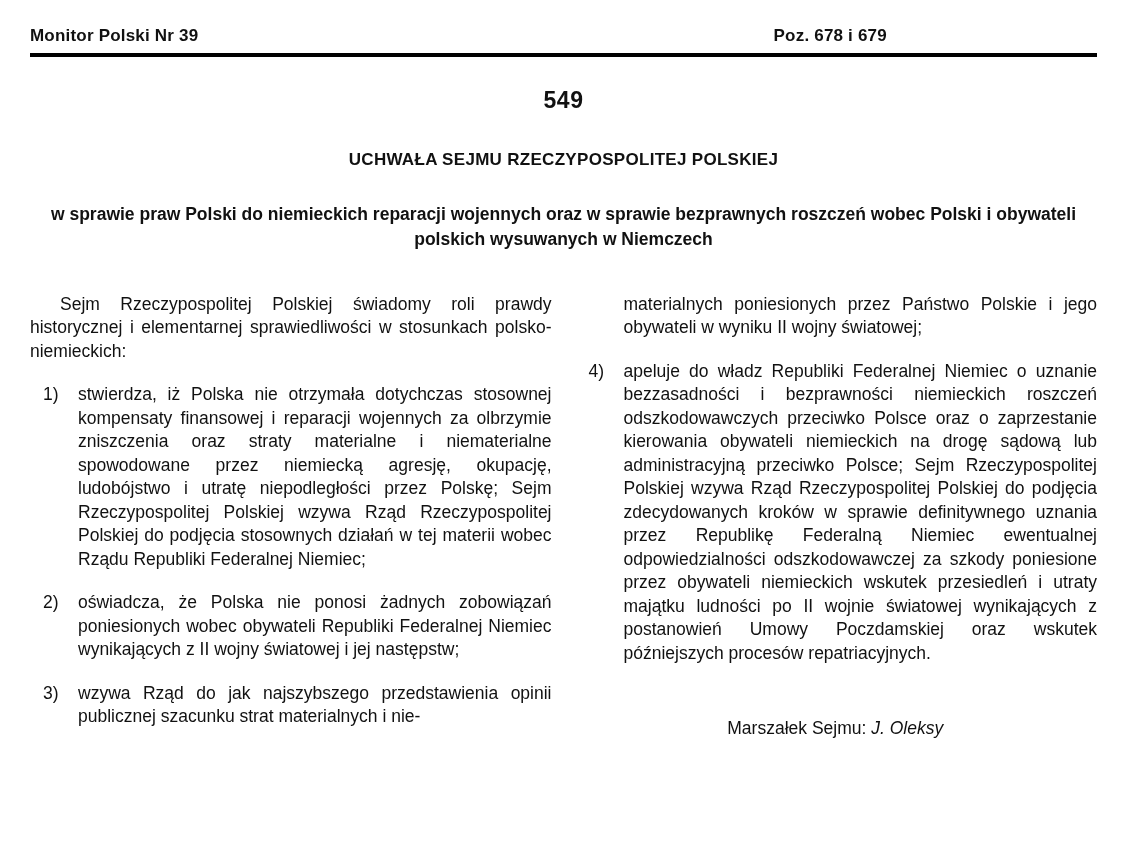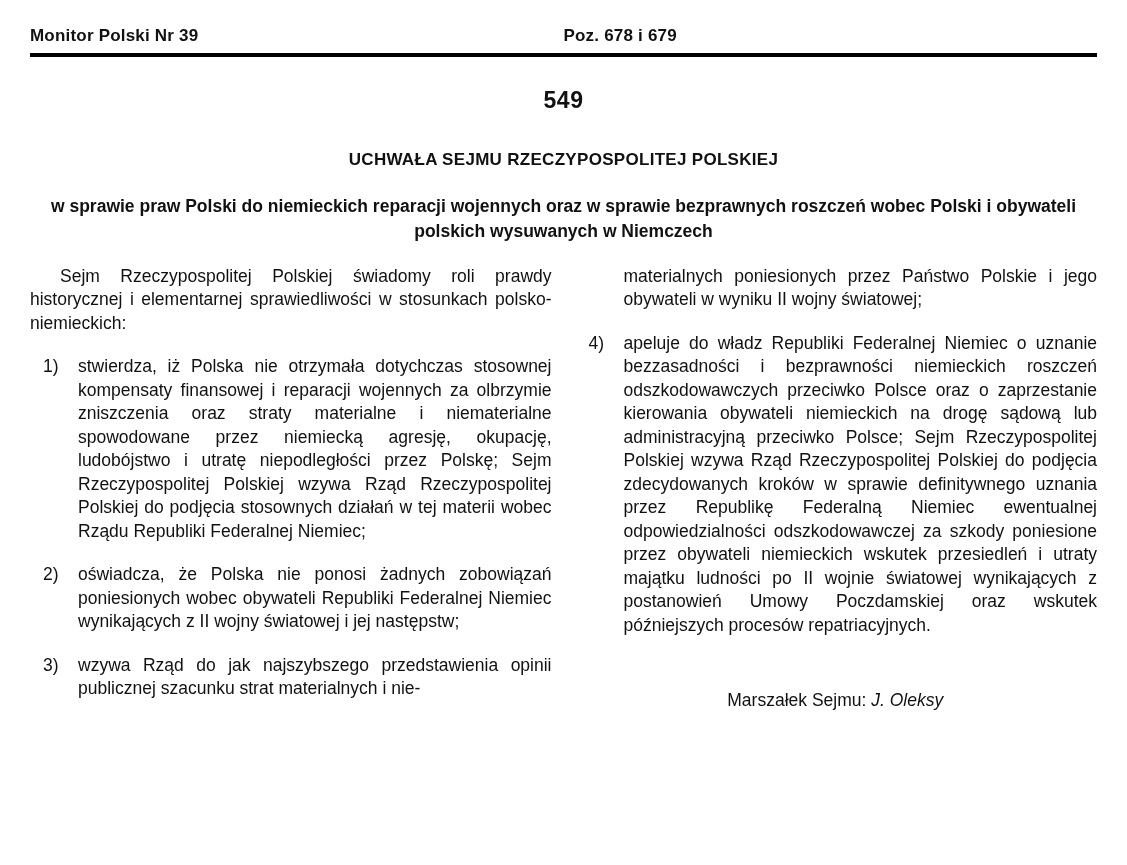--- a/index.html
+++ b/index.html
@@ -23,21 +23,21 @@
     display: flex;
     align-items: baseline;
     font-size: 17px;
     font-weight: 700;
     letter-spacing: 0.2px;
     padding-bottom: 7px;
     border-bottom: 4px solid #000000;
   }
   .running-header .left  { flex: 1; text-align: left; }
   .running-header .mid   { flex: 1; text-align: center; }
-  .running-header .right { flex: 1; text-align: left; }
+  .running-header .right { flex: 1; text-align: center; }
   
   .act-number {
     margin-top: 30px;
     text-align: center;
     font-size: 23px;
     font-weight: 700;
     letter-spacing: 0.5px;
   }
   .act-title {
     margin-top: 36px;
@@ -45,32 +45,32 @@
     font-size: 17px;
     font-weight: 700;
     letter-spacing: 0.3px;
   }
   .act-date {
     margin-top: 38px;
     text-align: center;
     font-size: 17px;
   }
   .act-subject {
-    margin-top: 24px;
+    margin-top: 32px;
     text-align: center;
     font-size: 17.5px;
     font-weight: 700;
     line-height: 1.45;
     max-width: 1045px;
     margin-left: auto;
     margin-right: auto;
   }
   
   .columns {
-    margin-top: 20px;
+    margin-top: 40px;
     display: flex;
     gap: 24px;
   }
   .col {
     flex: 1;
     font-size: 17.5px;
     line-height: 23.5px;
     text-align: justify;
   }
   .intro {

